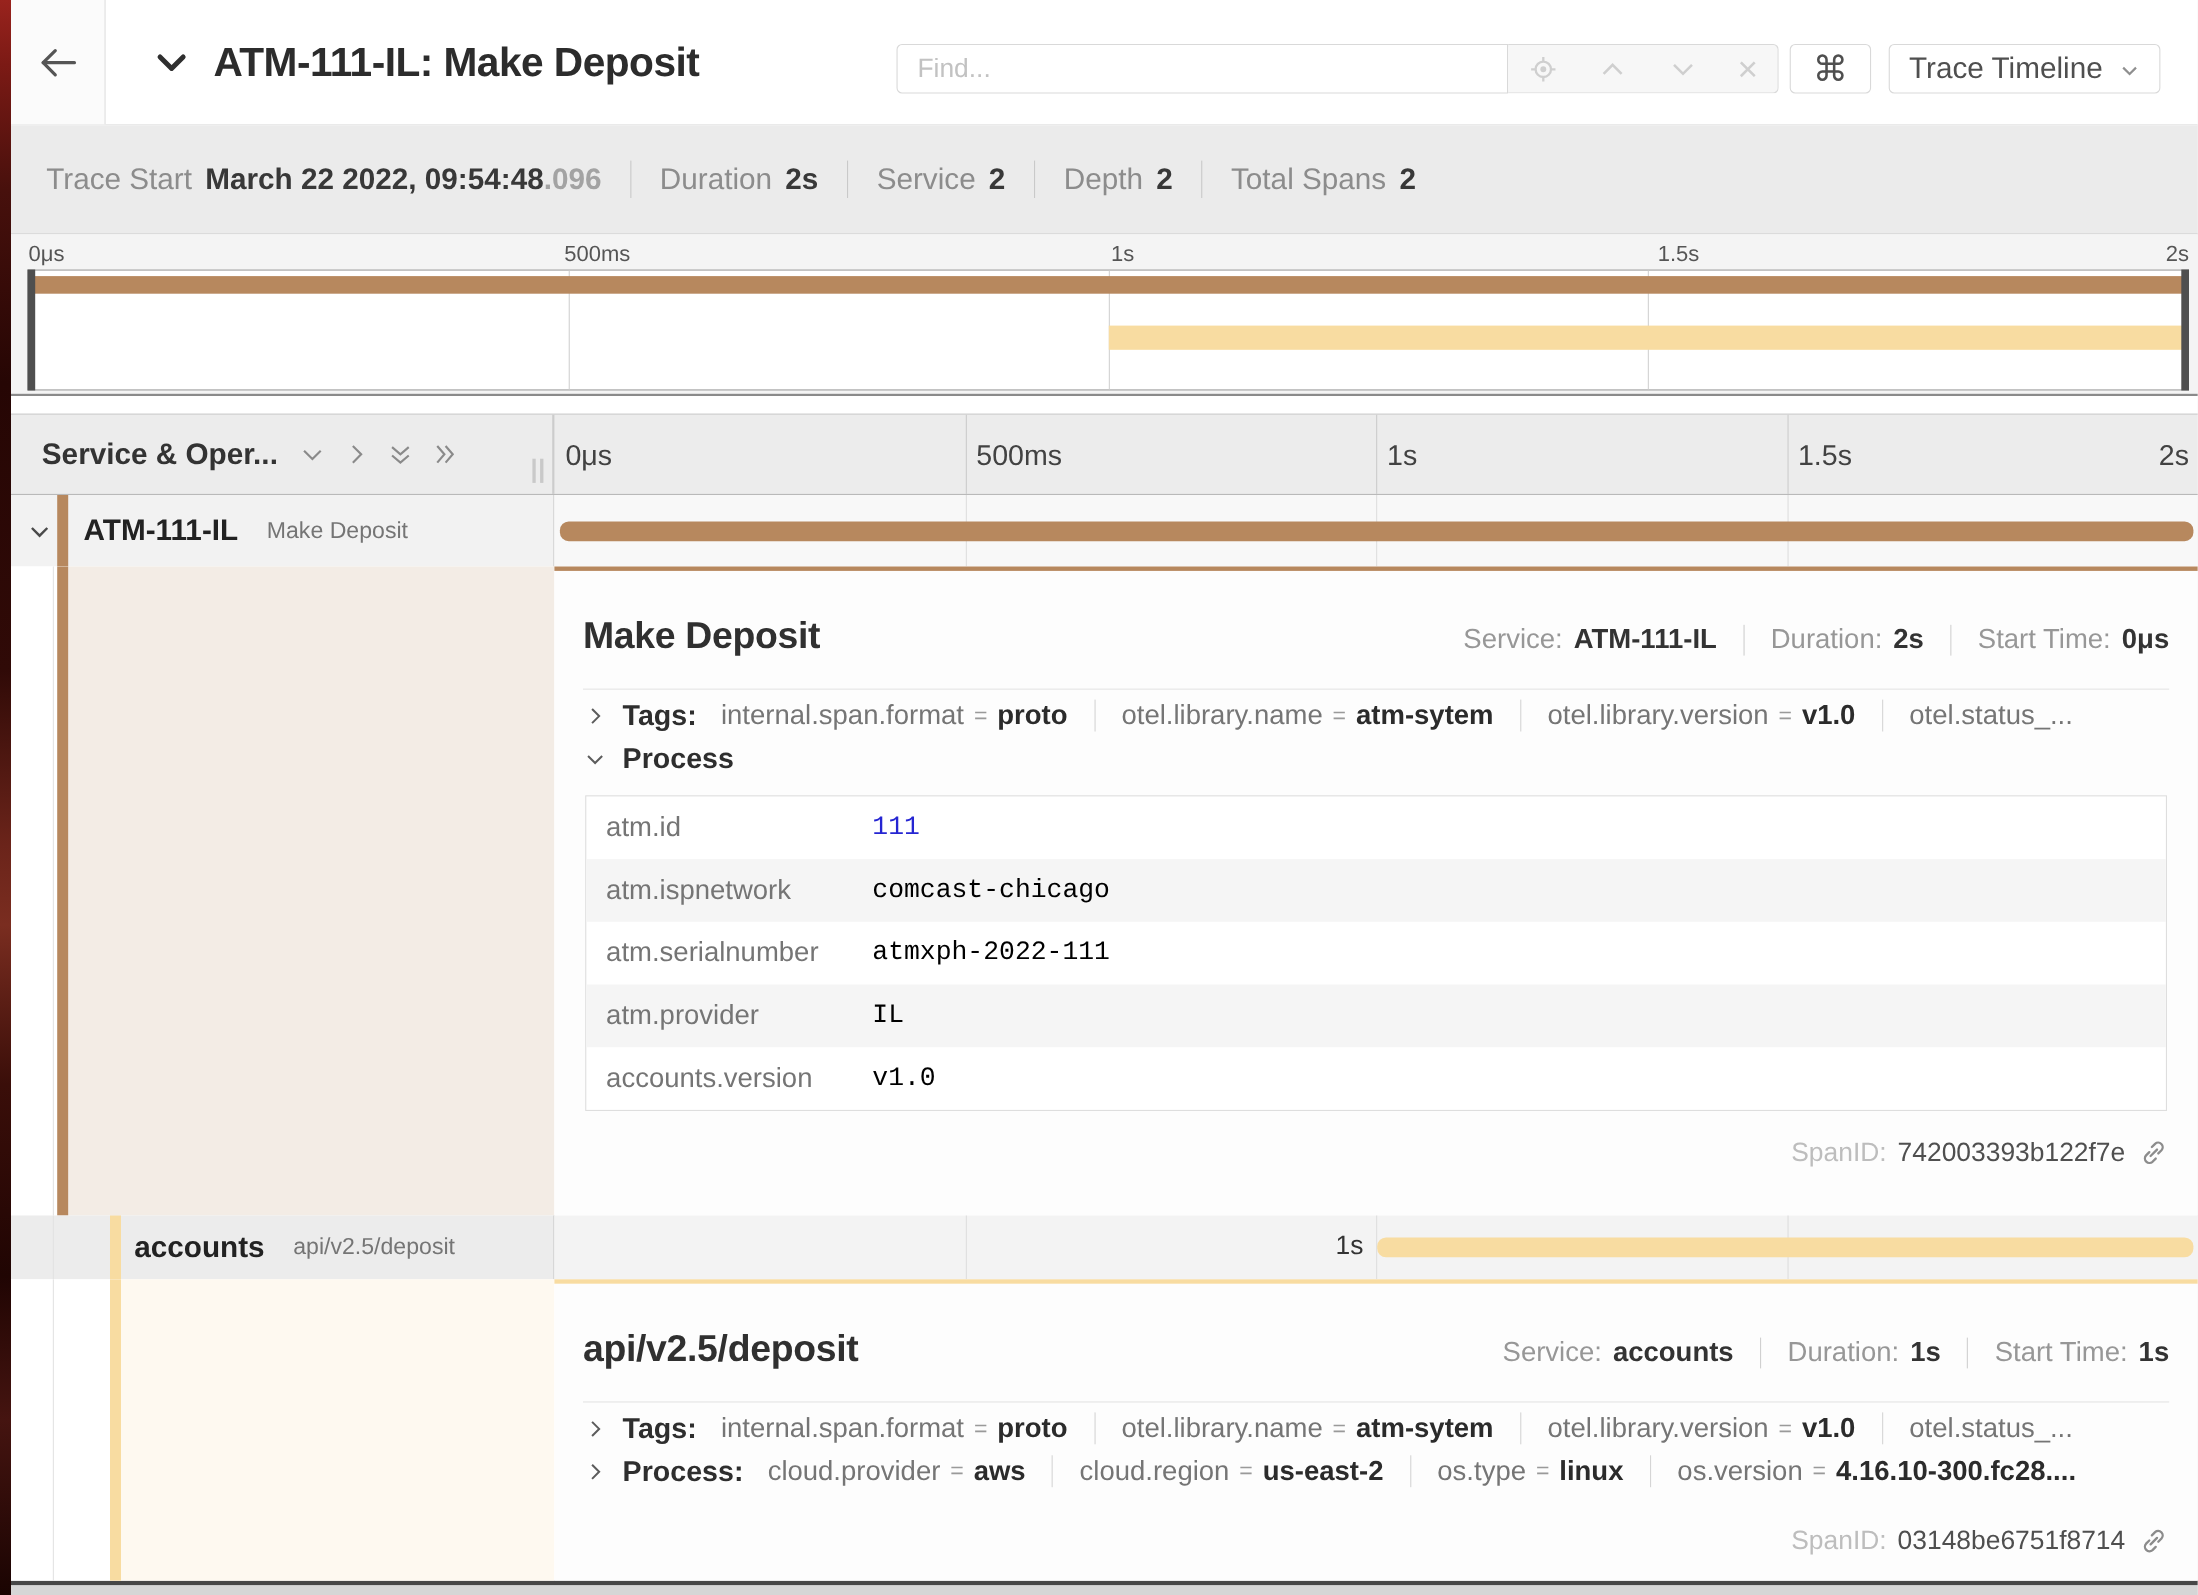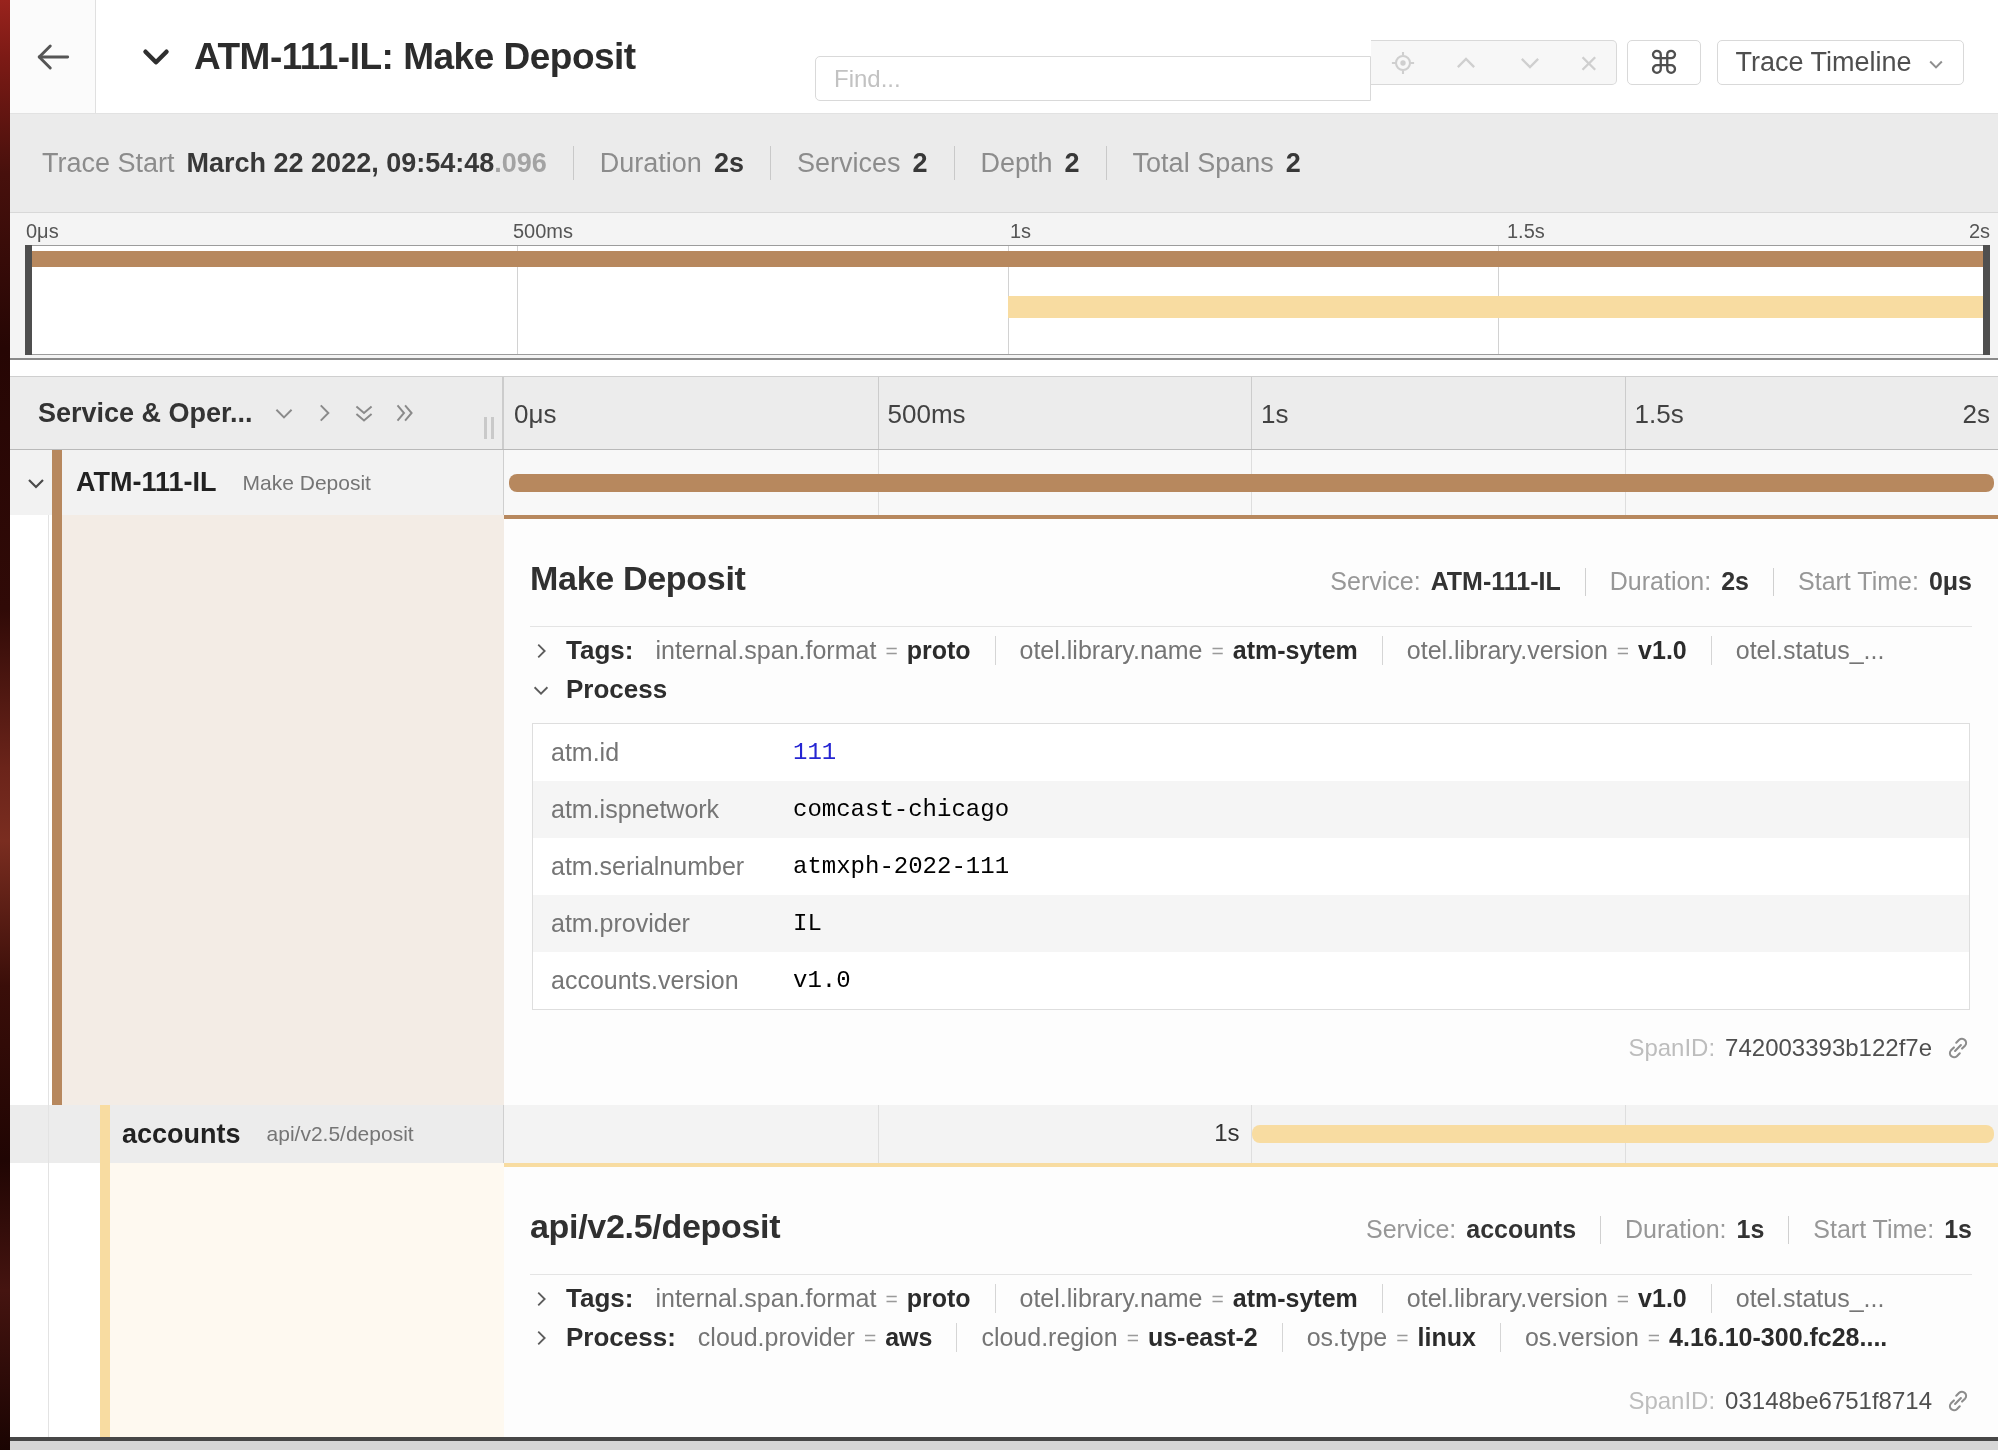--- a/index.html
+++ b/index.html
@@ -15,21 +15,21 @@
   .header { height:114px; border-bottom:1px solid #e2e2e2; position:relative; background:#fff; }
   .back-btn { position:absolute; left:0; top:0; width:86px; height:113px; background:#fbfbfb; border-right:1px solid #e0e0e0; display:flex; align-items:center; justify-content:center; color:#555; cursor:pointer; }
   .back-btn svg { width:44px; height:44px; }
   .title-group { position:absolute; left:128px; top:0; height:113px; display:flex; align-items:center; }
   .collapse-chip { color:#2f2f2f; margin-right:20px; display:flex; }
   .collapse-chip svg { width:36px; height:36px; }
   .titles h1 { font-size:37px; font-weight:700; color:#2c2c2c; letter-spacing:-0.5px; }
   .trace-id { font-size:27px; font-weight:700; color:#b9b9b9; margin-top:4px; }
 
   .find-group { position:absolute; left:805px; top:40px; height:45px; display:flex; }
-  .find-group input { width:556px; height:45px; border:1px solid #d9d9d9; border-radius:5px 0 0 5px; font-size:24px; padding:0 18px; color:#1d4ed8; outline:none; font-family:"Liberation Sans",sans-serif;margin-top:16px; }
+  .find-group input { width:556px; height:45px; border:1px solid #d9d9d9; border-radius:5px 0 0 5px; font-size:24px; padding:0 18px; color:#1d4ed8; outline:none; font-family:"Liberation Sans",sans-serif; }
   .find-group input::placeholder { color:#c2c2c2; }
   .find-icons { width:246px; background:#f7f7f7; border:1px solid #d9d9d9; border-left:none; border-radius:0 5px 5px 0; display:flex; align-items:center; justify-content:space-around; color:#cfcfcf; }
   .find-icons svg { width:28px; height:28px; display:block; }
   .find-icons .x { font-size:32px; line-height:1; color:#cfcfcf; }
 
   .cmd-btn { position:absolute; left:1617px; top:40px; width:74px; height:45px; background:#fff; border:1px solid #d9d9d9; border-radius:5px; font-size:32px; color:#4f4f4f; display:flex; align-items:center; justify-content:center; cursor:pointer; font-family:"DejaVu Sans","Liberation Sans",sans-serif; }
   .view-btn { position:absolute; left:1707px; top:40px; width:247px; height:45px; background:#fff; border:1px solid #d9d9d9; border-radius:5px; font-size:27px; color:#4f4f4f; display:flex; align-items:center; justify-content:center; gap:14px; cursor:pointer; font-family:"Liberation Sans",sans-serif; }
   .view-btn svg { width:20px; height:20px; color:#8f8f8f; margin-top:3px; }
 
   
@@ -208,21 +208,21 @@
     <span class="ti-label">Trace Start</span>
     <span class="ti-value">March 22 2022, 09:54:48</span>
     <span class="ti-frac">.096</span>
 
       <span class="stat">
         <span class="ti-label">Duration</span>
         <span class="ti-value">2s</span>
       </span>
 
       <span class="stat">
-        <span class="ti-label">Services</span>
+        <span class="ti-label">Service</span>
         <span class="ti-value">2</span>
       </span>
 
       <span class="stat">
         <span class="ti-label">Depth</span>
         <span class="ti-value">2</span>
       </span>
 
       <span class="stat">
         <span class="ti-label">Total Spans</span>

